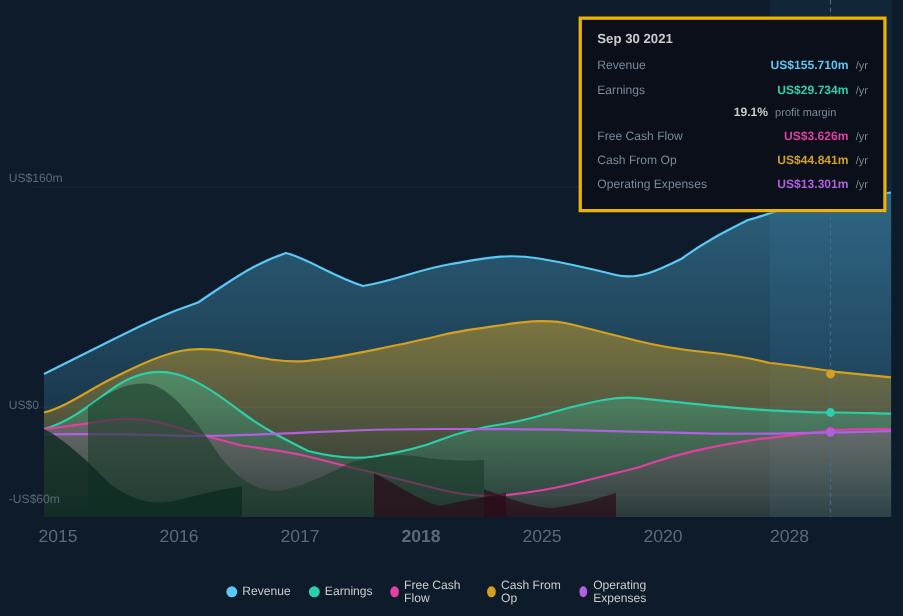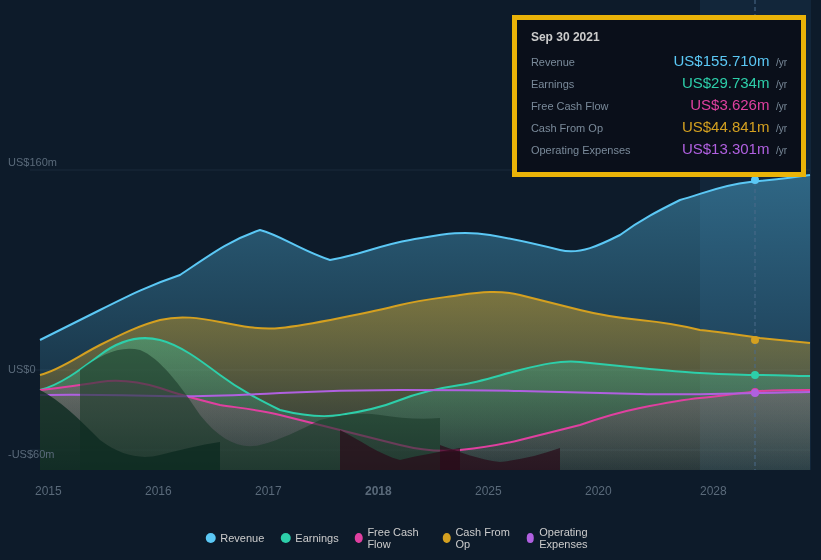--- a/index.html
+++ b/index.html
@@ -18,21 +18,21 @@
       height: 560px;
       background: #0d1b2a;
     }
 
     
     .tooltip-box {
       position: absolute;
       top: 15px;
       right: 15px;
       background: #0a0f1a;
-      border: 5px solid #eab308;
+      border: 3px solid #eab308;
       padding: 10px 14px;
       min-width: 280px;
       z-index: 10;
     }
 
     .tooltip-date {
       color: #cccccc;
       font-size: 12px;
       font-weight: 600;
       margin-bottom: 8px;
@@ -45,22 +45,22 @@
       margin-bottom: 4px;
     }
 
     .tooltip-label {
       color: #7a8a9a;
       font-size: 11px;
       min-width: 120px;
     }
 
     .tooltip-value {
-      font-size: 15px;
-      font-weight: 400;
+      font-size: 11px;
+      font-weight: 700;
     }
 
     .tooltip-unit {
       color: #7a8a9a;
       font-size: 10px;
       margin-left: 2px;
     }
 
     .tooltip-sub {
       color: #cccccc;
@@ -80,21 +80,21 @@
       position: absolute;
       color: #5a6a7a;
       font-size: 11px;
       left: 8px;
     }
 
     
     .x-label {
       position: absolute;
       color: #5a6a7a;
-      font-size: 12px;
+      font-size: 16px;
       bottom: 62px;
     }
 
     
     .legend {
       position: absolute;
       bottom: 10px;
       left: 50%;
       transform: translateX(-50%);
       display: flex;
@@ -220,20 +220,26 @@
     </div>
 
     <div class="tooltip-row">
       <span class="tooltip-label">Earnings</span>
       <span>
         <span class="tooltip-value color-teal">US$29.734m</span>
         <span class="tooltip-unit">/yr</span>
       </span>
     </div>
 
+    <div class="tooltip-row" style="margin-left: 120px; margin-top: -2px; margin-bottom: 4px;">
+      <span>
+        <span class="tooltip-sub">19.1%</span>
+        <span class="tooltip-unit">profit margin</span>
+      </span>
+    </div>
 
     <div class="tooltip-row">
       <span class="tooltip-label">Free Cash Flow</span>
       <span>
         <span class="tooltip-value color-pink">US$3.626m</span>
         <span class="tooltip-unit">/yr</span>
       </span>
     </div>
 
     <div class="tooltip-row">

